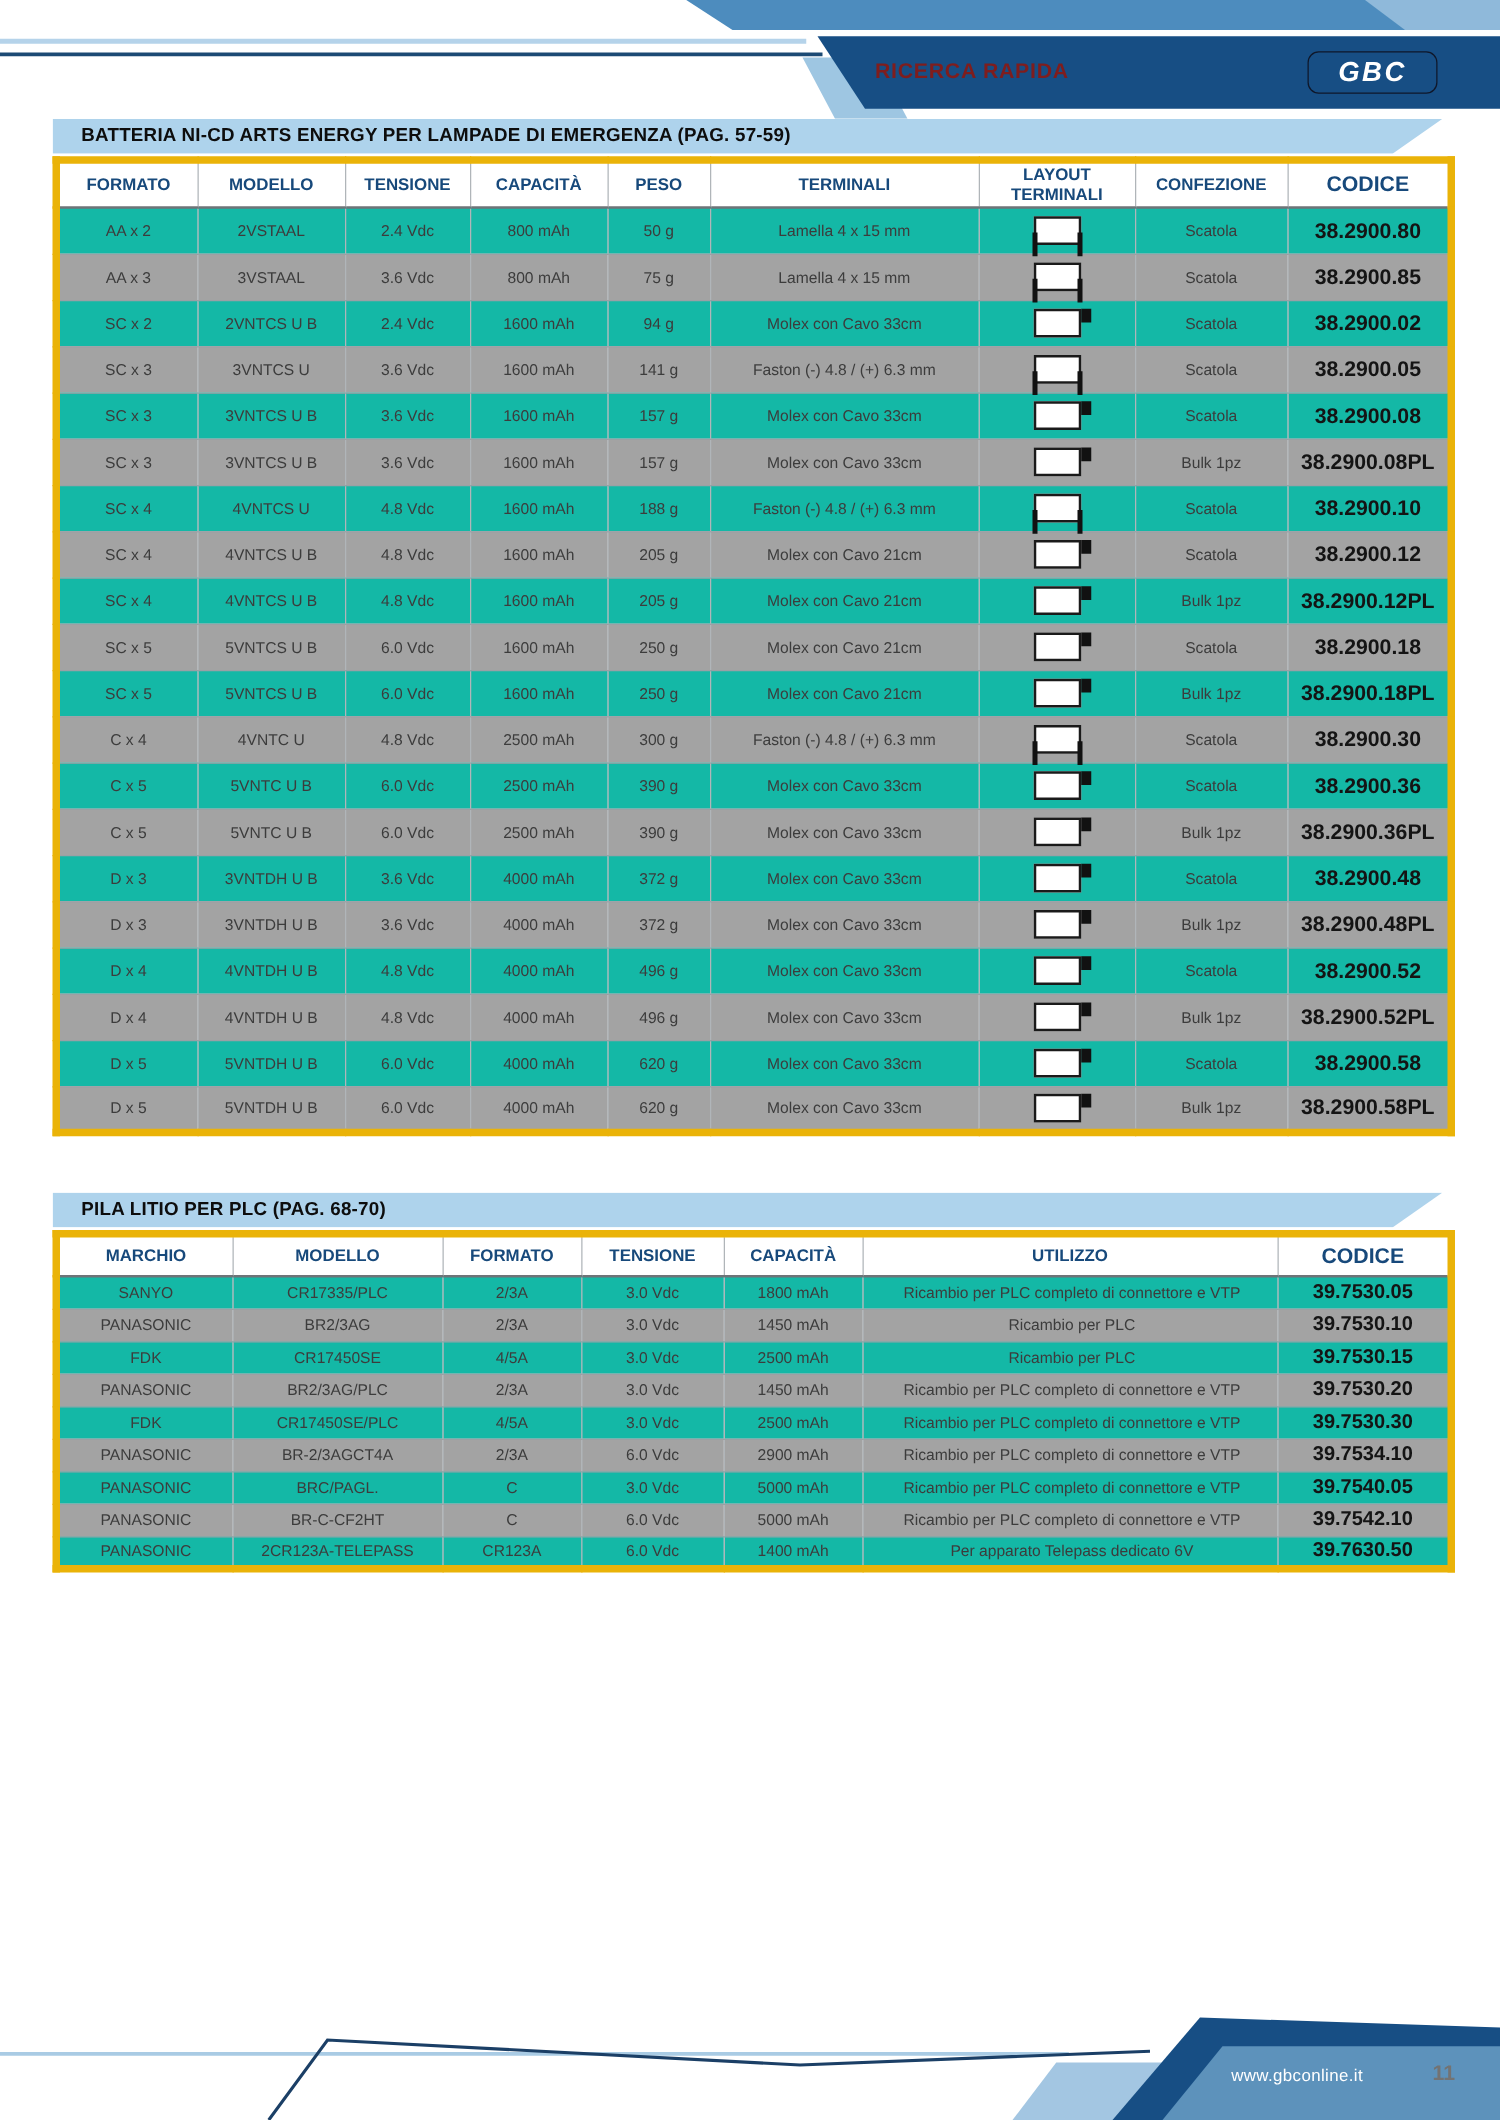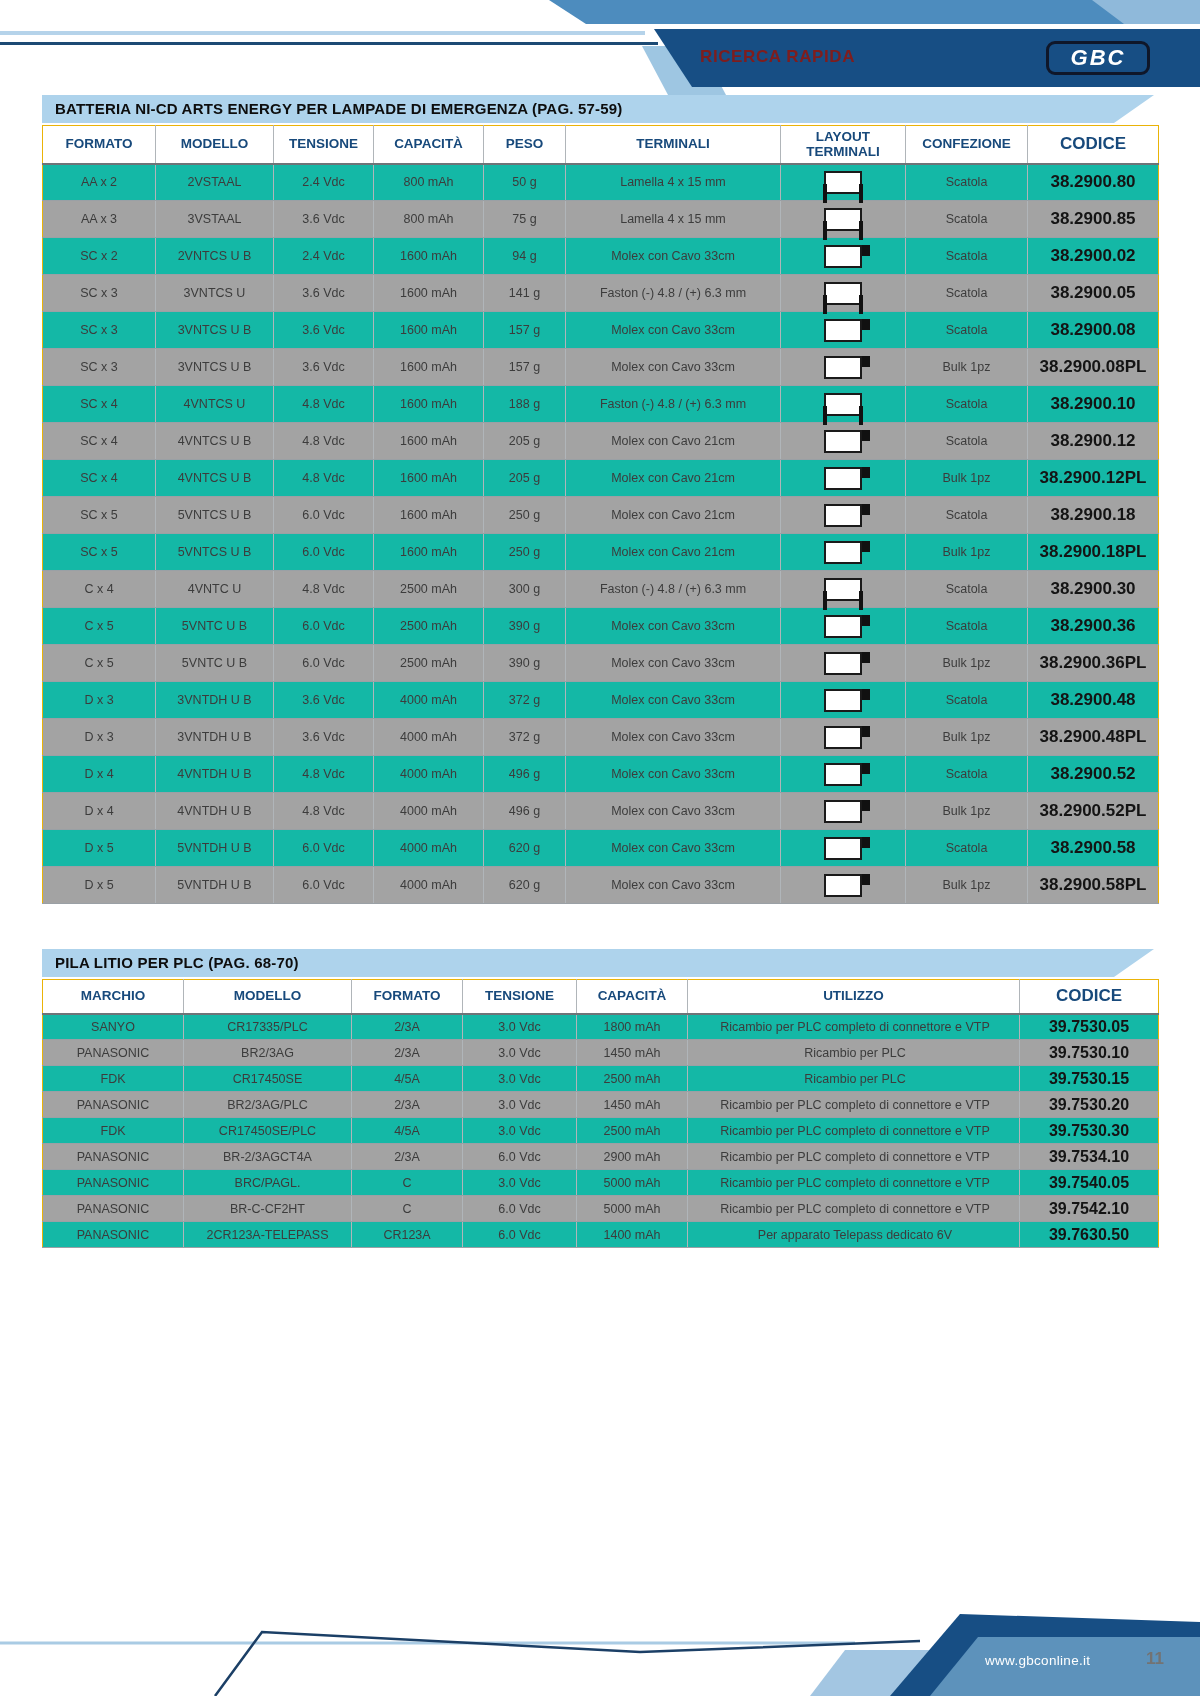--- a/index.html
+++ b/index.html
@@ -5,32 +5,32 @@
   * { margin:0; padding:0; box-sizing:border-box; }
   body { font-family:"Liberation Sans", sans-serif; background:#ffffff; }
   .page { position:relative; width:1200px; height:1696px; background:#fff; overflow:hidden; }
 
   
   .header { position:absolute; top:0; left:0; width:1200px; height:95px; }
   .header svg { position:absolute; top:0; left:0; }
   .ricerca-label { position:absolute; left:700px; top:47px; color:#7f1d1d; font-size:17px;
                    font-weight:bold; letter-spacing:.6px; }
   .gbc-logo { position:absolute; left:1046px; top:41px; width:104px; height:34px;
-              border:3px solid #0f172a; border-radius:9px; display:flex; align-items:center;
+              border:1px solid #0f172a; border-radius:9px; display:flex; align-items:center;
               justify-content:center; color:#fff; font-weight:bold; font-style:italic;
               font-size:22px; letter-spacing:2px; }
 
   
   .main { position:absolute; top:95px; left:42px; width:1116px; }
   .section-title { width:1112px; height:28px; background:#aed3ec; color:#0d0d0d;
-                   font-size:15px; font-weight:800; line-height:28px; padding-left:13px;
+                   font-size:15px; font-weight:800; line-height:28px; padding-left:23px;
                    letter-spacing:.2px;
                    clip-path:polygon(0 0, 100% 0, calc(100% - 40px) 100%, 0 100%); }
   table { border-collapse:collapse; table-layout:fixed; width:1116px; margin-top:2px;
-          border:1px solid #eab308; }
+          border:6px solid #eab308; }
   th { height:38px; color:#17497b; font-size:13.5px; font-weight:bold; text-align:center;
        border-right:1px solid #b0b5b9; border-bottom:2.5px solid #6e7478; background:#fff;
        line-height:1.15; padding:0 2px; }
   th:last-child { border-right:none; font-size:17px; }
   td { height:37px; font-size:12.5px; color:#3c3c3c; text-align:center;
        border-right:1px solid #b0b5b9; border-bottom:1px solid #9aa0a5; padding:0 3px; }
   td:last-child { border-right:none; font-size:17px; font-weight:bold; color:#141414; }
   .row-white { background:#14b8a6; }
   .row-gray  { background:#a3a3a3; }
 

